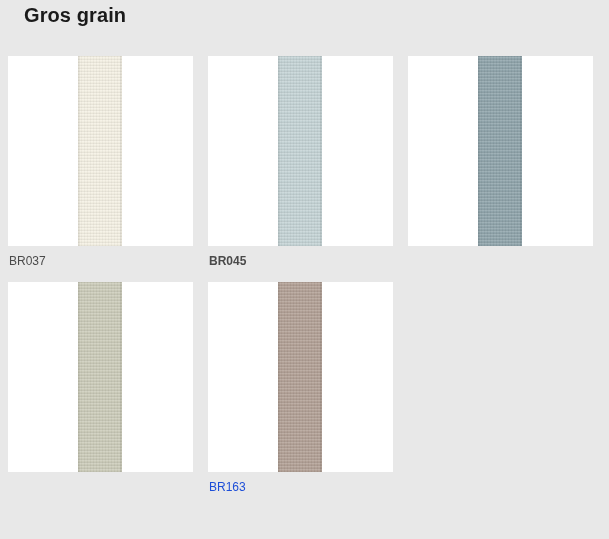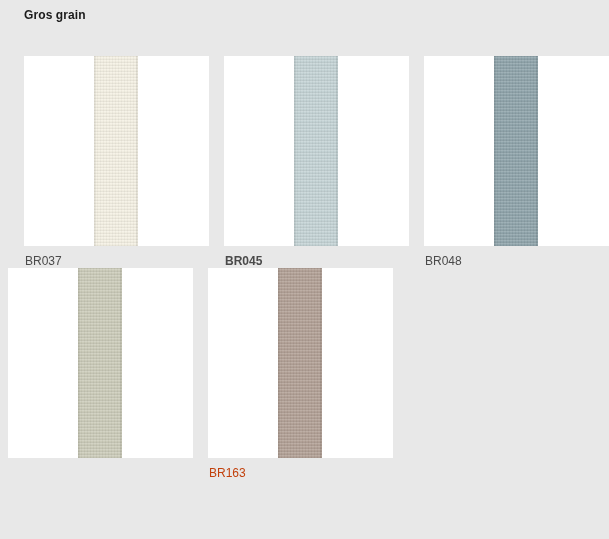--- a/index.html
+++ b/index.html
@@ -12,39 +12,39 @@
     background: #e8e8e8;
     font-family: "Liberation Sans", sans-serif;
     overflow: hidden;
     position: relative;
   }
 
   #page-title {
     position: absolute;
     left: 24px;
     top: 5px;
-    font-size: 12px;
+    font-size: 20px;
     font-weight: 700;
     color: #1a1a1a;
     letter-spacing: 0.1px;
     line-height: 20px;
   }
 
   #swatch-grid {
     position: absolute;
     left: 8px;
     top: 56px;
     width: 601px;
   }
 
   .swatch-row {
     display: flex;
     flex-direction: row;
   }
-  .swatch-row.row-1 { margin-bottom: 0; justify-content: flex-end; }
+  .swatch-row.row-1 { margin-bottom: 14px; }
 
   .swatch-cell {
     width: 185px;
     margin-right: 15px;
   }
   .swatch-cell:last-child { margin-right: 0; }
 
   .swatch-card {
     position: relative;
     width: 185px;
@@ -134,21 +134,20 @@
     </div>
 
     <div class="swatch-cell">
       <div class="swatch-card" style="background: rgb(255, 255, 255);">
         <div class="ribbon" id="ribbon-2" style="background: rgb(143, 164, 171);">
           <div class="weave"></div>
           <div class="edge-l"></div>
           <div class="edge-r"></div>
         </div>
       </div>
-      <div class="swatch-label" style="color: rgb(74, 74, 74);">BR048</div>
     </div>
 
   </div>
 
   <div class="swatch-row row-2">
 
     <div class="swatch-cell">
       <div class="swatch-card" style="background: rgb(255, 255, 255);">
         <div class="ribbon" id="ribbon-3" style="background: rgb(204, 204, 186);">
           <div class="weave"></div>
@@ -159,20 +158,20 @@
     </div>
 
     <div class="swatch-cell">
       <div class="swatch-card" style="background: rgb(255, 255, 255);">
         <div class="ribbon" id="ribbon-4" style="background: rgb(179, 161, 150);">
           <div class="weave"></div>
           <div class="edge-l"></div>
           <div class="edge-r"></div>
         </div>
       </div>
-      <div class="swatch-label" style="color: #c2410c;">BR163</div>
+      <div class="swatch-label" style="color: #1d4ed8;">BR163</div>
     </div>
 
     <div class="swatch-cell"></div>
 
   </div>
 
 </div>
 
 </body></html>

